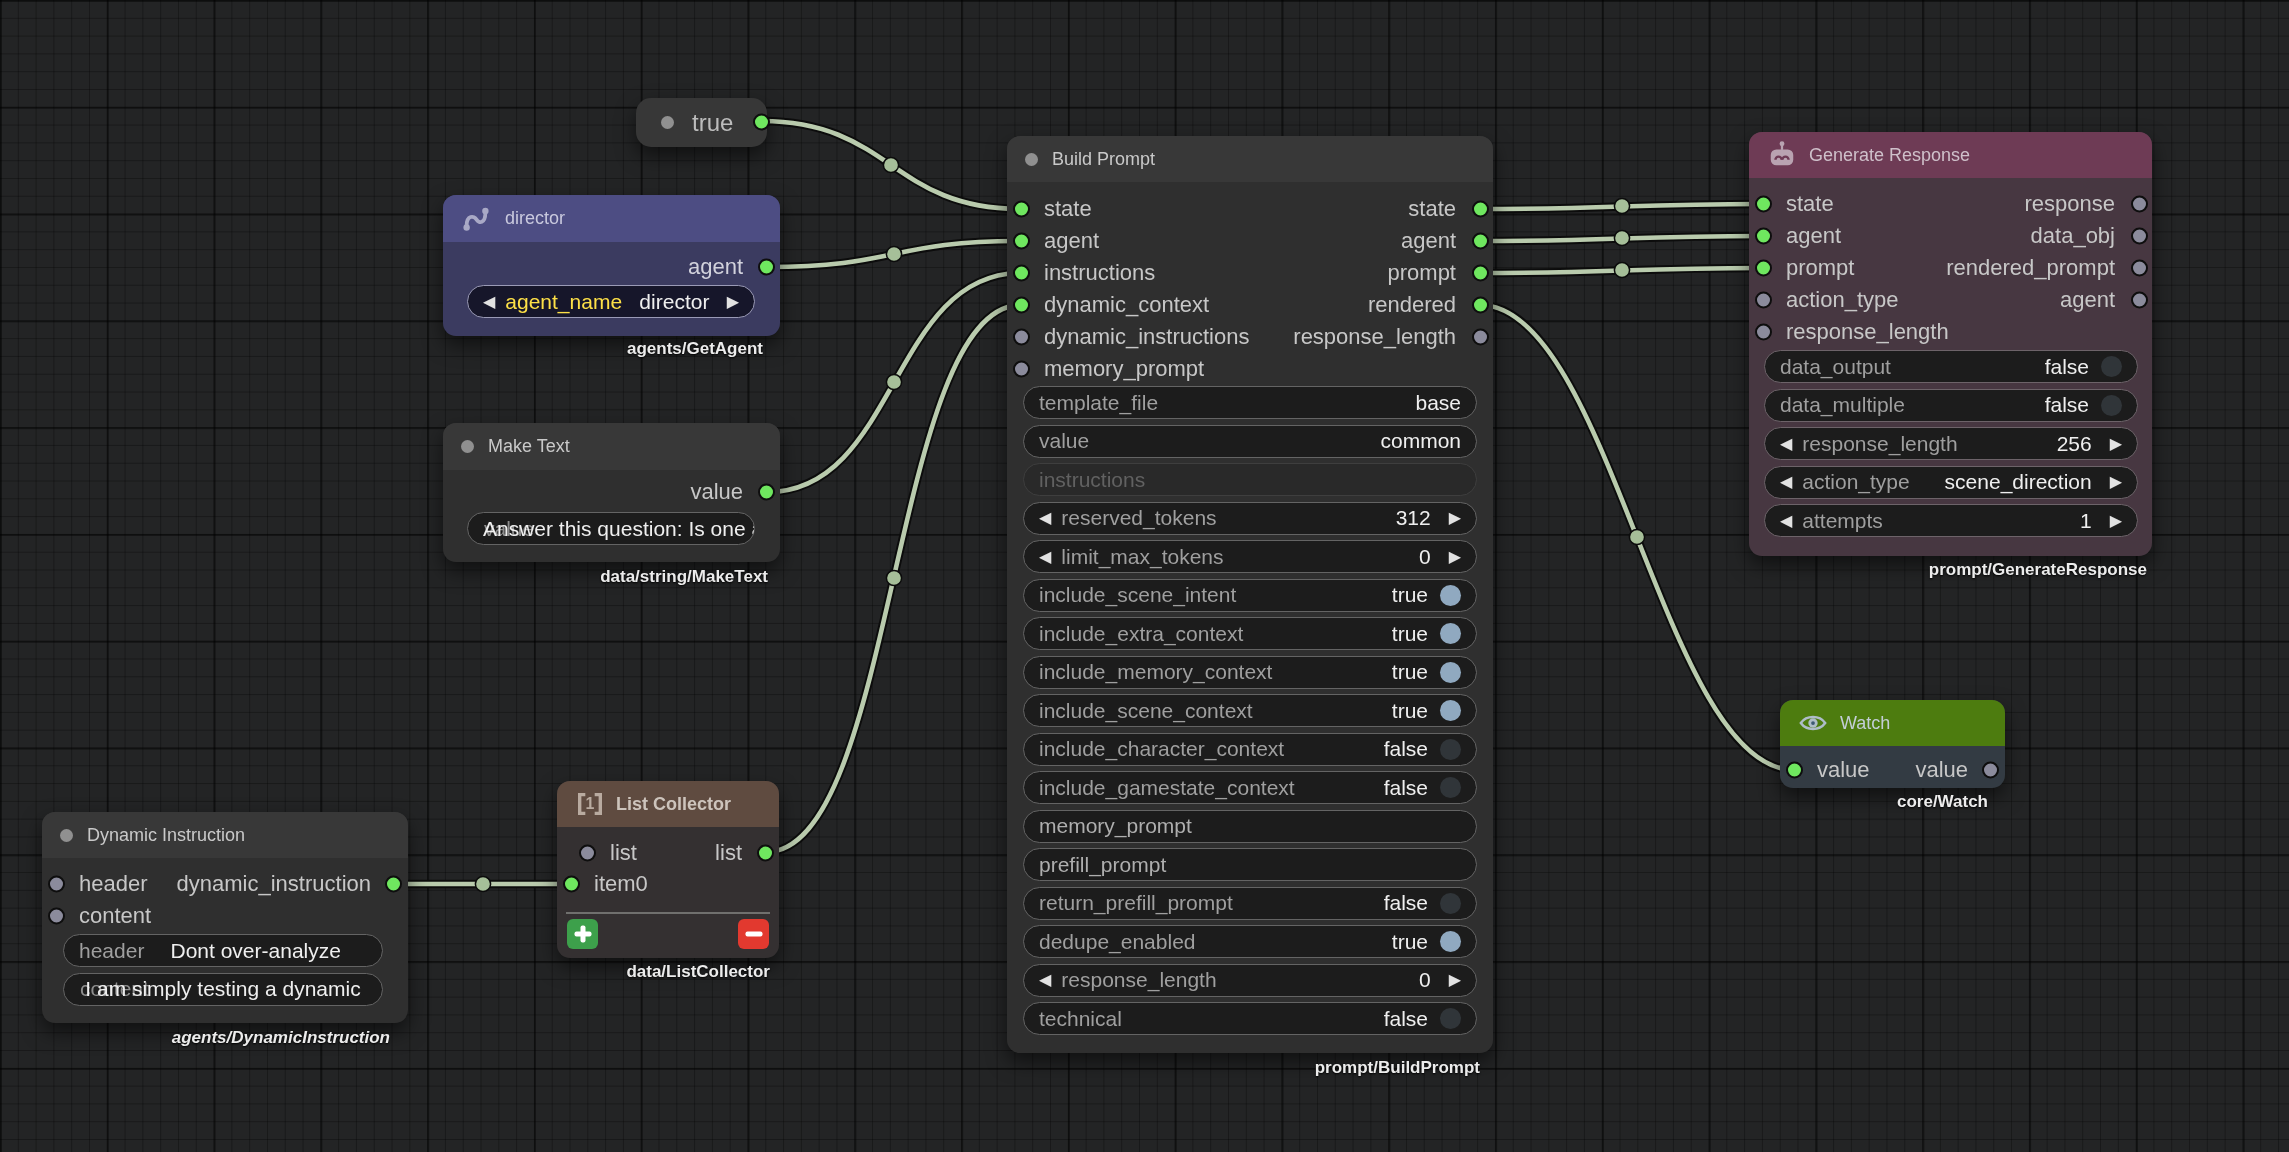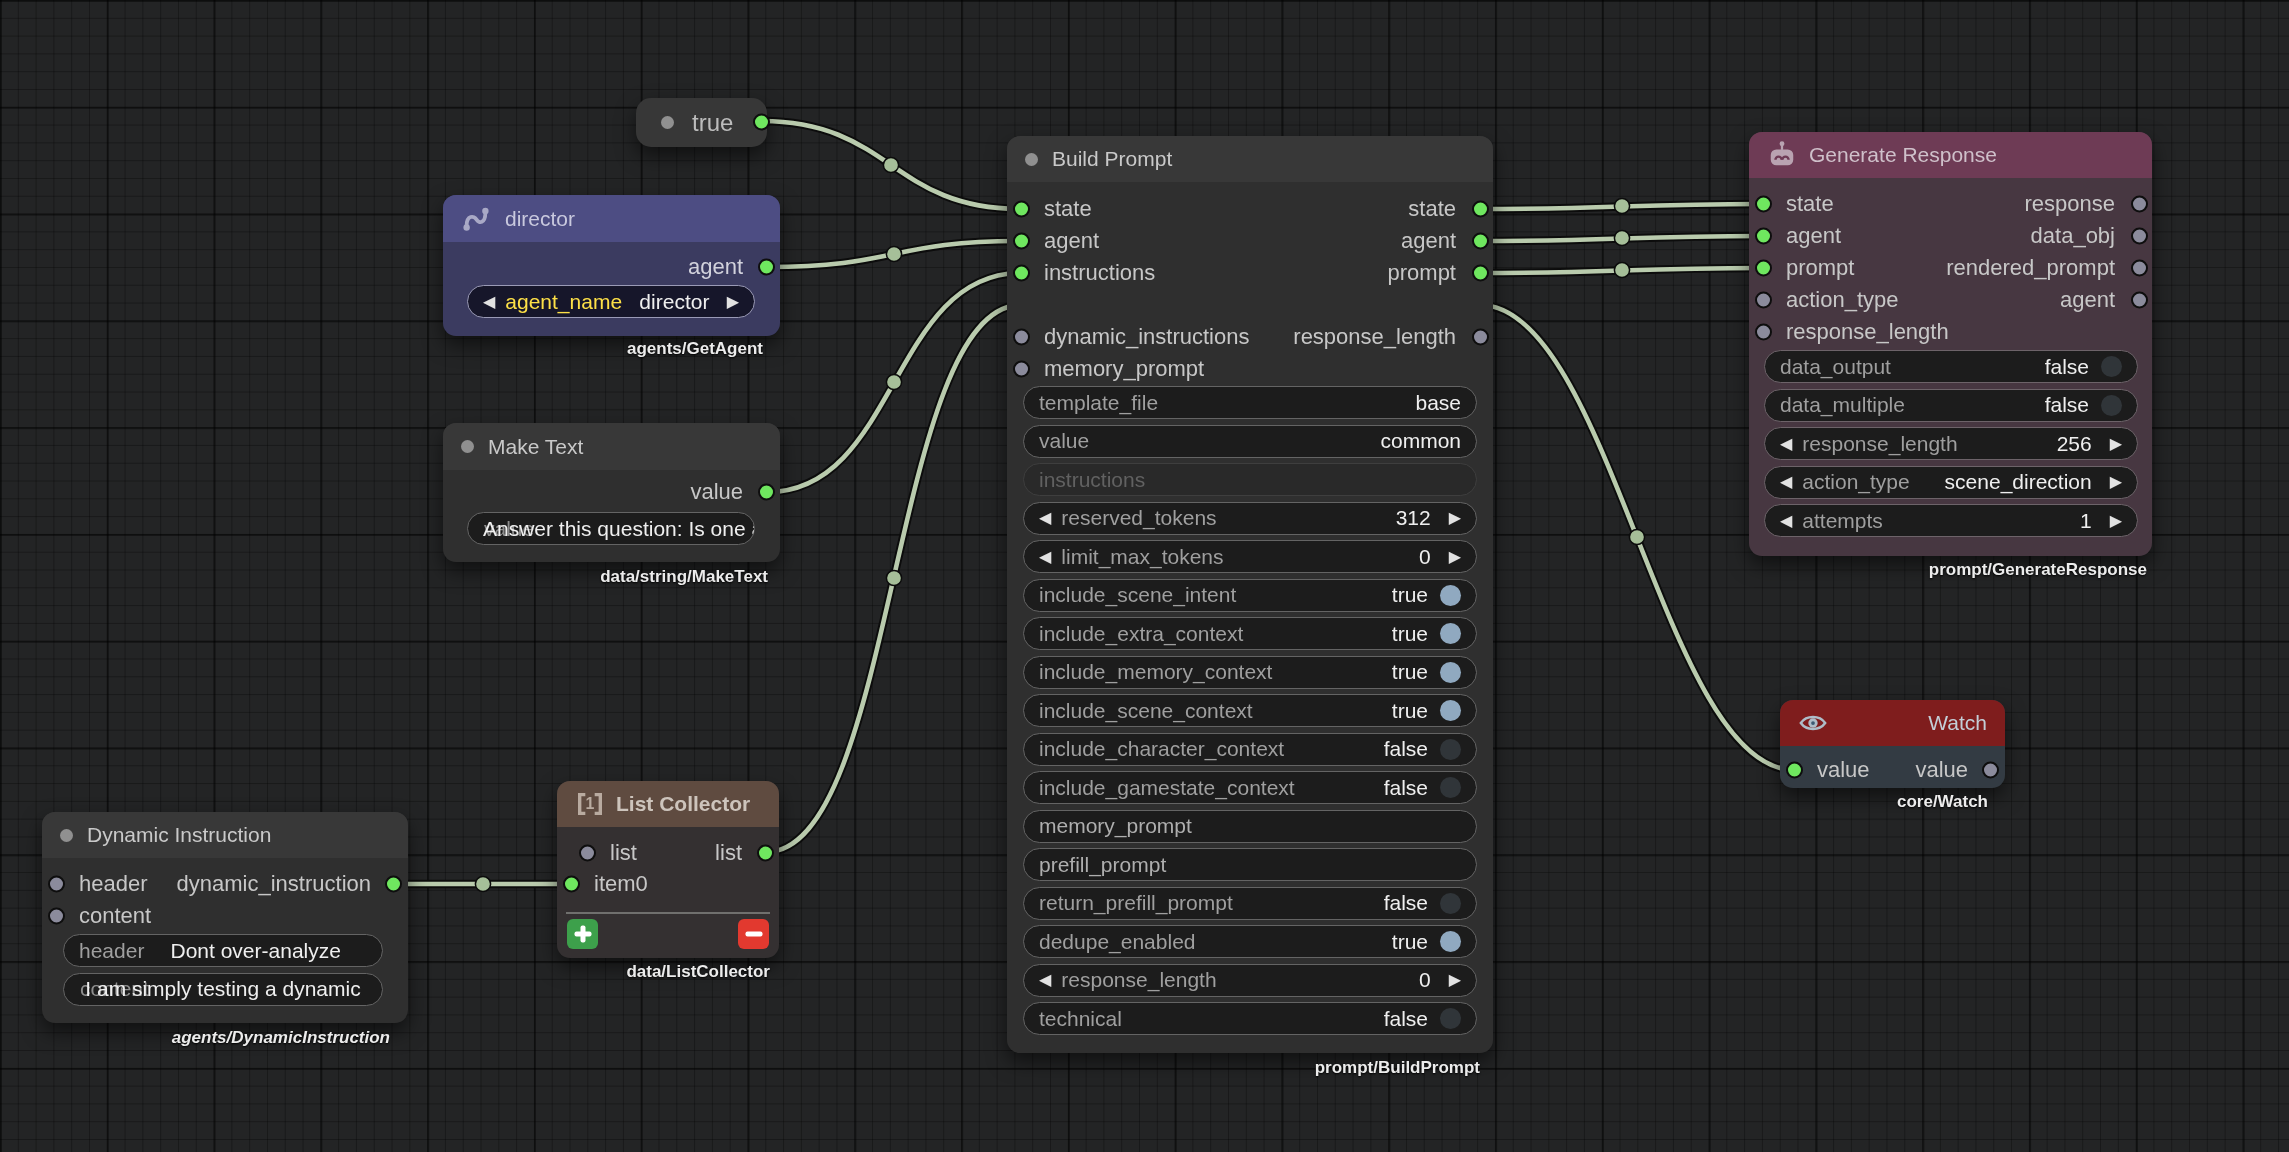--- a/index.html
+++ b/index.html
@@ -15,21 +15,21 @@
     background-size:17.8px 17.8px,17.8px 17.8px,106.8px 106.8px,106.8px 106.8px;
   }
   svg.wires{position:absolute;left:0;top:0;z-index:1;}
   .wireO{fill:none;stroke:#0c0c0c;stroke-width:8.5;}
   .wireI{fill:none;stroke:#b9cbad;stroke-width:4.6;}
   .wdot{fill:#a6bf99;stroke:#0c0c0c;stroke-width:1.5;}
 
   .node{position:absolute;z-index:2;border-radius:13px;box-shadow:0 9px 20px rgba(0,0,0,.55);}
   .nhead{position:absolute;left:0;right:0;top:0;height:46px;display:flex;align-items:center;
          gap:14px;padding:0 18px;border-radius:13px 13px 0 0;box-sizing:border-box;}
-  .ntitle{font-size:21px;color:#c9c9c9;white-space:nowrap;}
+  .ntitle{font-size:18px;color:#c9c9c9;white-space:nowrap;}
   .tdot{width:13px;height:13px;border-radius:50%;background:#909090;flex:0 0 auto;}
   .hicon{width:30px;height:30px;flex:0 0 auto;}
 
   .prow{position:absolute;left:0;right:0;height:32px;}
   .port{position:absolute;top:50%;transform:translateY(-50%);width:13px;height:13px;
         border-radius:50%;border:2px solid #0e0e0e;}
   .port.pin{left:6px;}  .port.pout{right:4px;}
   .pg{background:#6fe75f;} .pn{background:#8b8b9c;}
   .plabel{position:absolute;top:50%;transform:translateY(-50%);font-size:22px;color:#c7c7c7;white-space:nowrap;}
   .plabel.lin{left:37px;} .plabel.lout{right:37px;}
@@ -233,20 +233,26 @@
       <span class="plabel lin">agent</span>
       <span class="plabel lout">agent</span>
       <span class="port pout pg"></span>
     </div>
     <div class="prow" style="top:121px;">
       <span class="port pin pg"></span>
       <span class="plabel lin">instructions</span>
       <span class="plabel lout">prompt</span>
       <span class="port pout pg"></span>
     </div>
+    <div class="prow" style="top:153px;">
+      <span class="port pin pg"></span>
+      <span class="plabel lin">dynamic_context</span>
+      <span class="plabel lout">rendered</span>
+      <span class="port pout pg"></span>
+    </div>
     <div class="prow" style="top:185px;">
       <span class="port pin pn"></span>
       <span class="plabel lin">dynamic_instructions</span>
       <span class="plabel lout">response_length</span>
       <span class="port pout pn"></span>
     </div>
     <div class="prow" style="top:217px;">
       <span class="port pin pn"></span>
       <span class="plabel lin">memory_prompt</span>
     </div>
@@ -422,21 +428,21 @@
         <span class="wlabel ml">attempts</span>
         <span class="flex"></span>
         <span class="wvalue mr">1</span>
         <span class="arrow">▶</span>
       </div>
     </div>
   </div>
   <div class="ref" style="right:142px;top:560px;">prompt/GenerateResponse</div>
 
   <div class="node" style="left:1780px;top:700px;width:225px;height:88px;background:#333b43;">
-    <div class="nhead" style="background:#7f1d1d;gap:12px;justify-content:space-between;">
+    <div class="nhead" style="background:#4d7c0f;gap:12px;">
       <svg class="hicon" viewBox="0 0 32 32">
         <path d="M3 16 C9 7.5, 23 7.5, 29 16 C23 24.5, 9 24.5, 3 16 Z" fill="none" stroke="#aebdc8" stroke-width="2.6"></path>
         <circle cx="16" cy="16" r="5" fill="#aebdc8"></circle>
         <circle cx="16" cy="16" r="2" fill="#3d5a72"></circle>
       </svg>
       <span class="ntitle" style="color:#c3ced7;">Watch</span>
     </div>
     <div class="prow" style="top:54px;">
       <span class="port pin pg"></span>
       <span class="plabel lin">value</span>

